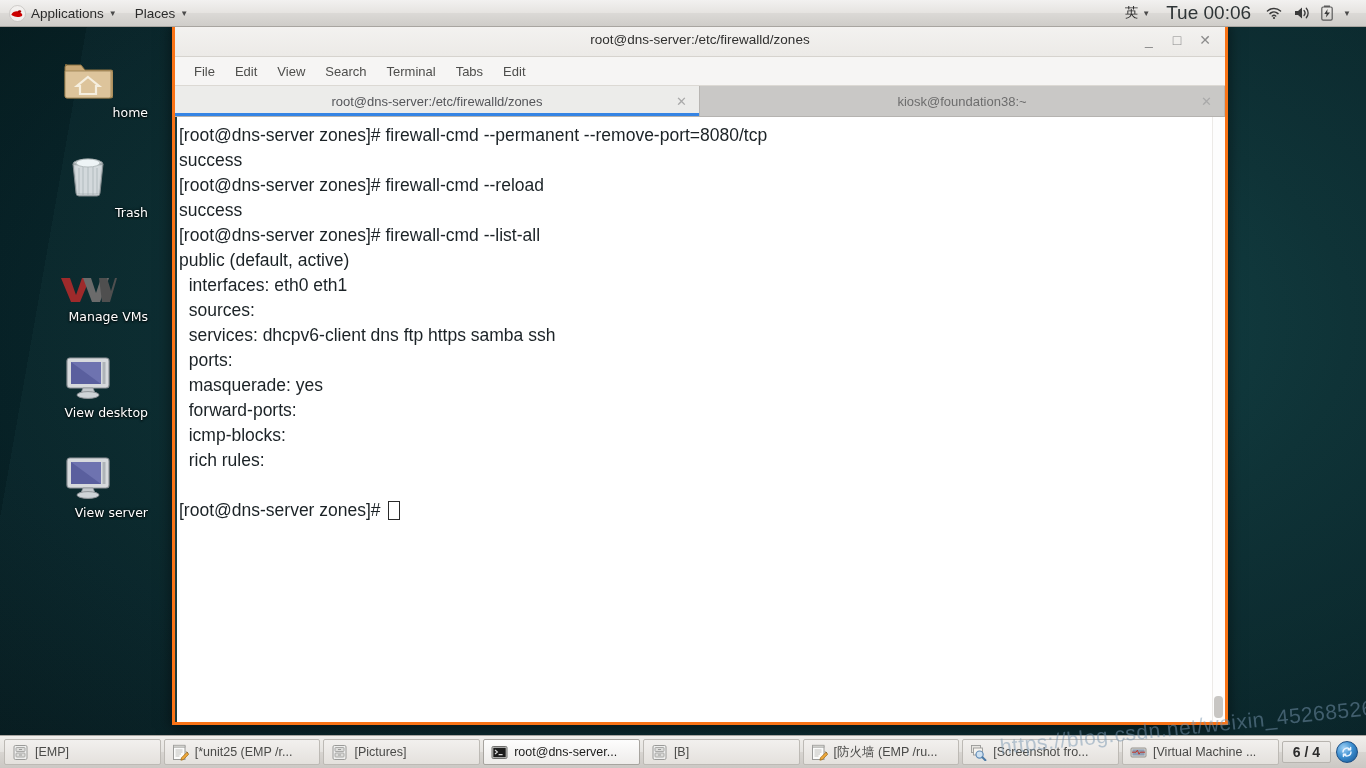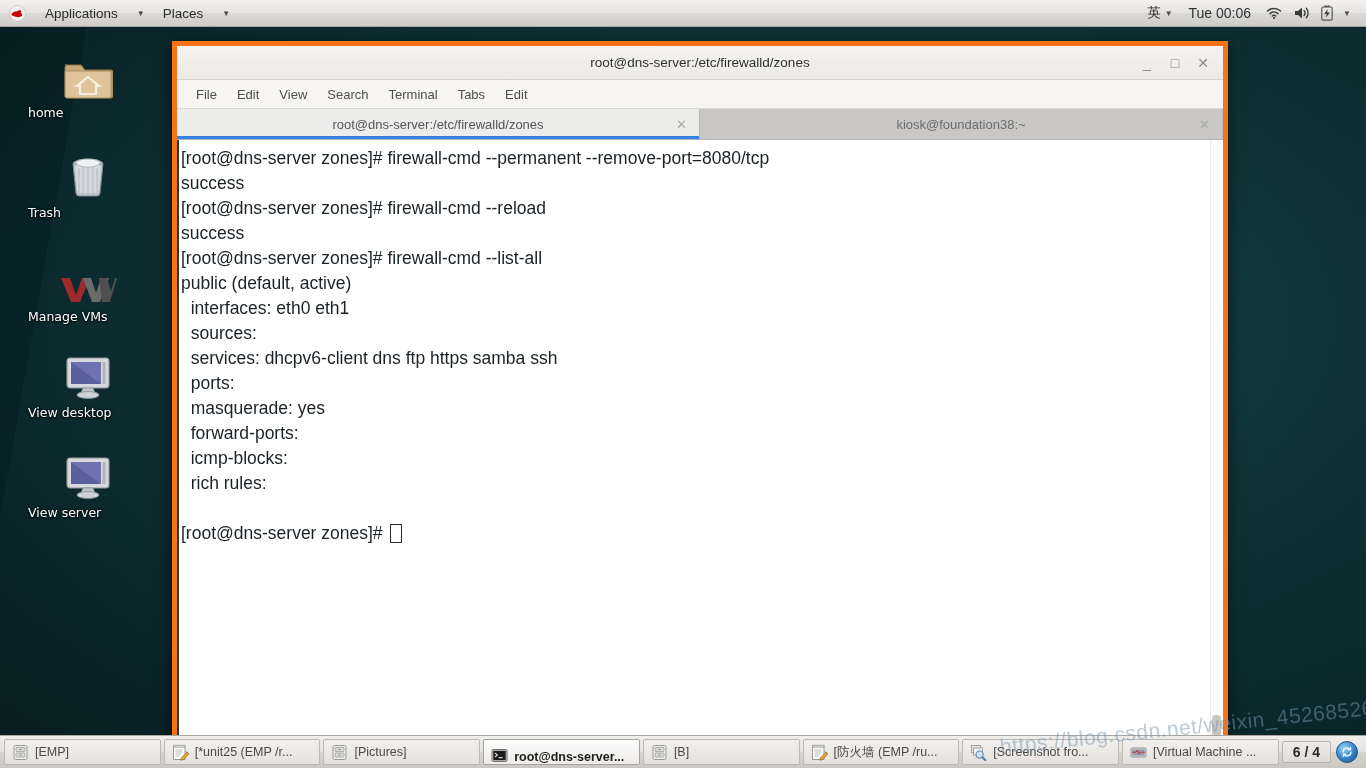--- a/index.html
+++ b/index.html
@@ -23,47 +23,47 @@
   
   #top-panel {
     position:absolute; left:0; top:0; width:1366px; height:27px;
     background:linear-gradient(180deg,#f2f1f0 0%,#e6e4e1 48%,#dbd9d6 52%,#cfcdc9 100%);
     border-bottom:1px solid #a8a5a0;
     display:flex; align-items:center;
     font-size:13px; color:#2e3436;
     z-index:50;
   }
   .panel-btn {
-    display:flex; align-items:center; gap:19px;
+    display:flex; align-items:center; gap:5px;
     height:27px; padding:0 9px; cursor:default;
     font-size:13.5px; color:#2b2b2b;
   }
   .redhat-logo { width:17px; height:17px; position:relative; display:inline-block; }
   .caret { font-size:8px; color:#4a4a4a; line-height:1; position:relative; top:1px;}
   .tray { margin-left:auto; display:flex; align-items:center; gap:3px; padding-right:8px; }
   .tray-item { display:flex; align-items:center; gap:4px; padding:0 5px; height:27px; font-size:13.5px; color:#2b2b2b;}
-  .clock { font-size:14px; padding:0 8px; }
+  .clock { font-size:19px; padding:0 8px; }
 
   
   .dicon {
-    position:absolute; width:120px; text-align:left; cursor:default;
+    position:absolute; width:120px; text-align:right; cursor:default;
   }
   .dicon .glyph { height:52px; display:flex; align-items:flex-end; justify-content:center; }
   .dicon .lbl {
     display:block; margin-top:5px;
     color:#ffffff; font-size:12.5px;
     text-shadow:0 1px 2px rgba(0,0,0,0.9), 0 0 3px rgba(0,0,0,0.8);
     font-family:"DejaVu Sans", sans-serif;
   }
 
   
   #term-window {
-    position:absolute; left:172px; top:41px; width:1056px; height:705px;
+    position:absolute; left:172px; top:20px; width:1056px; height:705px;
     background:#f6f5f4;
-    border:5px solid #f97316;
+    border:3px solid #f97316;
     box-shadow:0 3px 14px rgba(0,0,0,0.55);
     display:flex; flex-direction:column;
     z-index:20;
   }
   #title-bar {
     height:34px; flex:none;
     background:linear-gradient(180deg,#f4f3f1 0%,#eceae7 100%);
     border-bottom:1px solid #d6d3ce;
     display:flex; align-items:center; position:relative;
   }
@@ -136,21 +136,21 @@
   .task {
     height:26px; flex:1 1 0; min-width:0; max-width:160px;
     display:flex; align-items:center; gap:6px; padding:0 7px;
     background:linear-gradient(180deg,#f2f0ee 0%,#e4e1dd 100%);
     border:1px solid #bdbab5; border-radius:2px;
     font-size:12.5px; color:#4a4a48;
     overflow:hidden; white-space:nowrap;
   }
   .task.active {
     background:linear-gradient(180deg,#fdfdfd 0%,#eeecea 100%);
-    border-color:#a7a49f; color:#1d1d1c; font-weight:bold;align-items:flex-end;
+    border-color:#a7a49f; color:#1d1d1c; font-weight:normal;
   }
   .task .tlbl { overflow:hidden; text-overflow:ellipsis; }
   .tico { width:17px; height:17px; flex:none; position:relative; }
 
   #workspace {
     margin-left:auto; display:flex; align-items:center; gap:5px; padding-right:4px; flex:none;
   }
   #ws-num {
     font-size:14px; color:#2b2b2b; font-weight:bold;
     padding:2px 10px;

